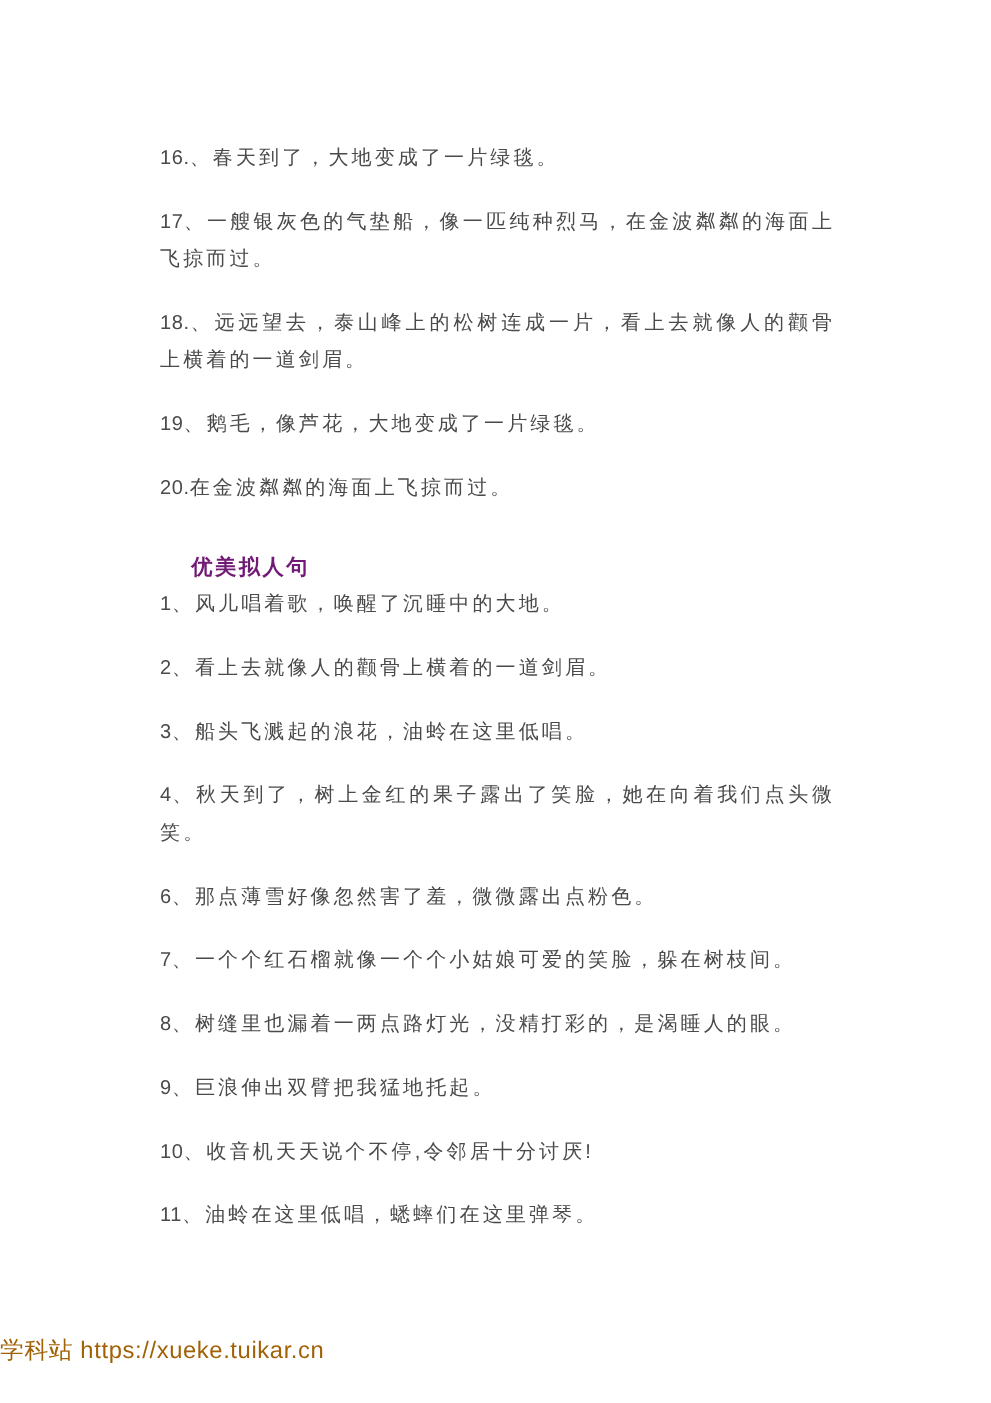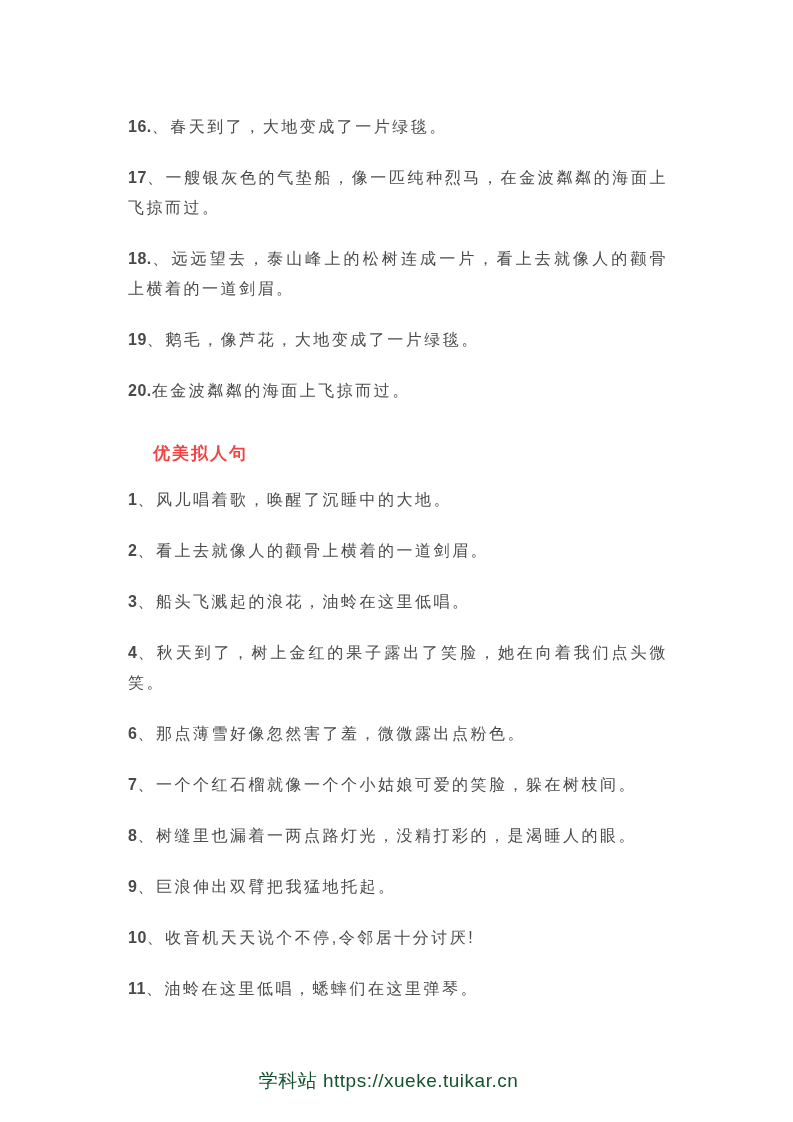--- a/index.html
+++ b/index.html
@@ -21,44 +21,44 @@
   }
   p.item {
     font-size: 16px;
     line-height: 30px;
     letter-spacing: 2.5px;
     text-align: justify;
     margin-bottom: 21px;
     color: #4a4a4a;
   }
   p.item .num {
-    font-weight: 700;
+    font-weight: 400;
     letter-spacing: 0.5px;
     margin-top: 14px;
   }
   h2.section-heading {
     font-size: 17px;
     line-height: 30px;
     font-weight: 700;
     letter-spacing: 2px;
-    color: #ef4444;
+    color: #701a75;
     padding-left: 25px;
     margin-top: 33px;
-    margin-bottom: 16px;
+    margin-bottom: 0;
   }
   .footer {
     position: absolute;
     left: 0;
     right: 16px;
     top: 1068px;
-    text-align: center;
+    text-align: left;
     font-size: 19px;
     line-height: 26px;
     letter-spacing: 0.5px;
-    color: #14532d;
+    color: #a16207;
   }
 </style>
 </head>
 <body>
 
 <div class="page">
   <div class="content">
 
     <p class="item"><span class="num">16.</span><span>、</span><span>春天到了，大地变成了一片绿毯。</span></p>
 

